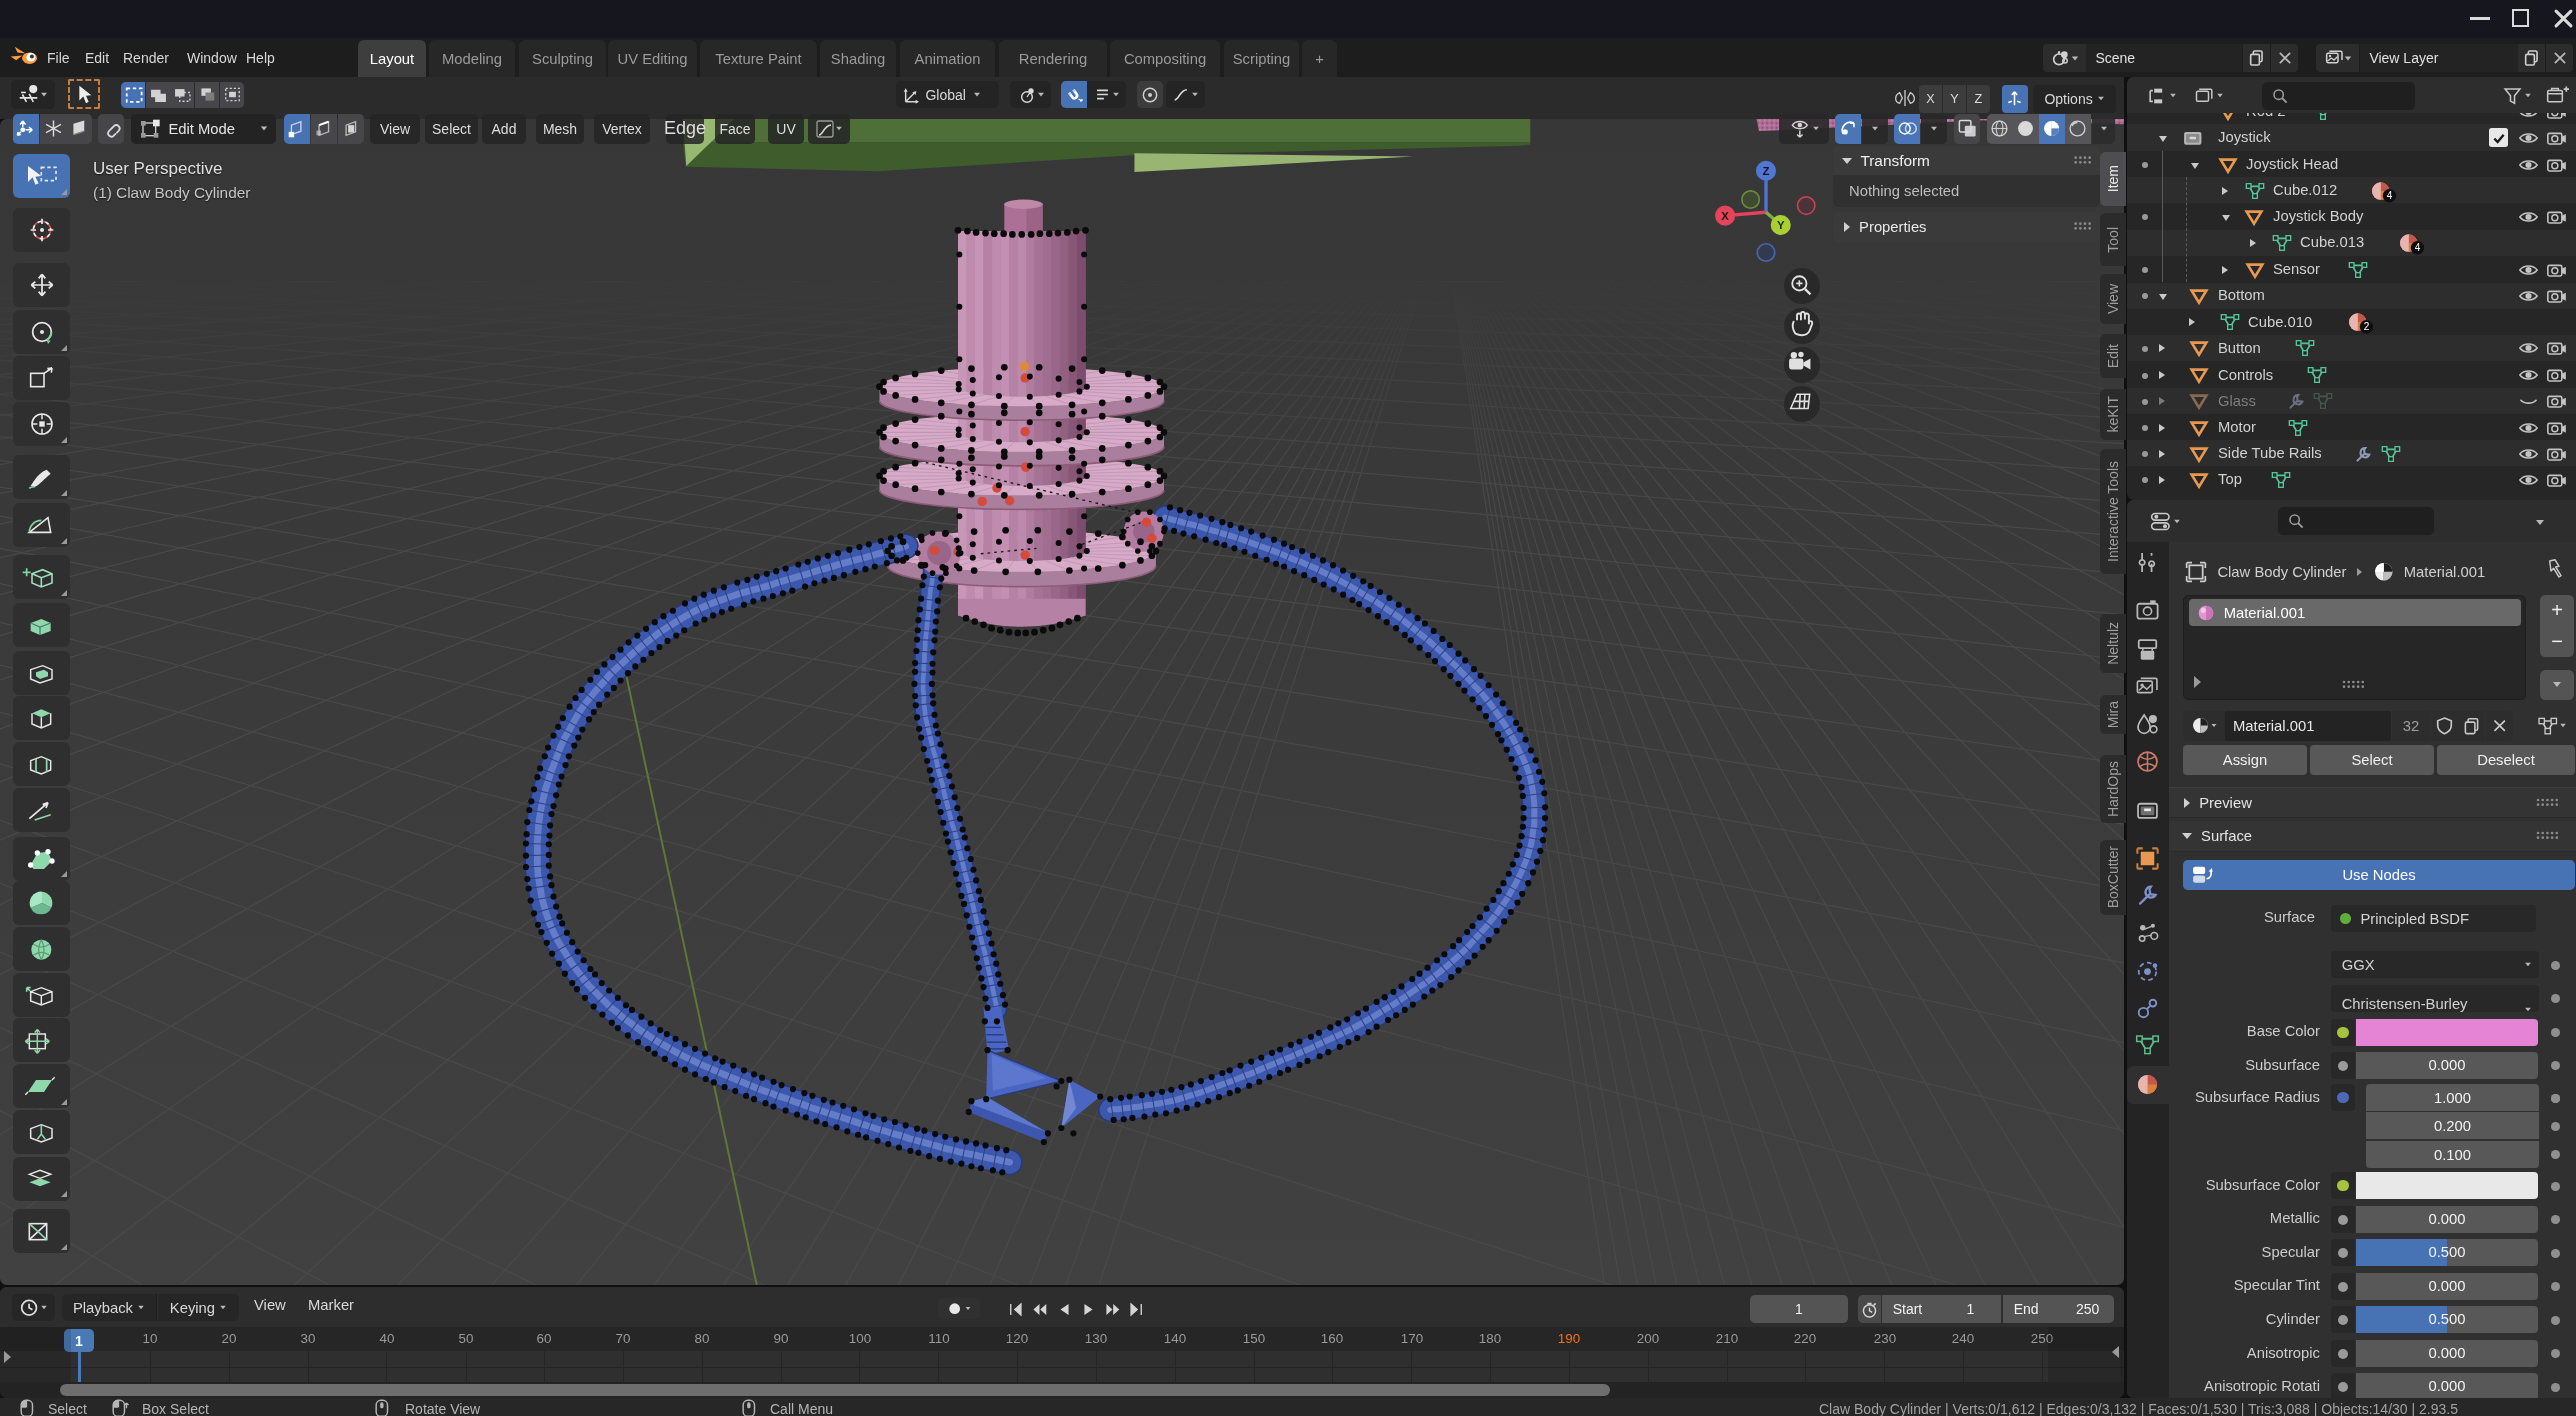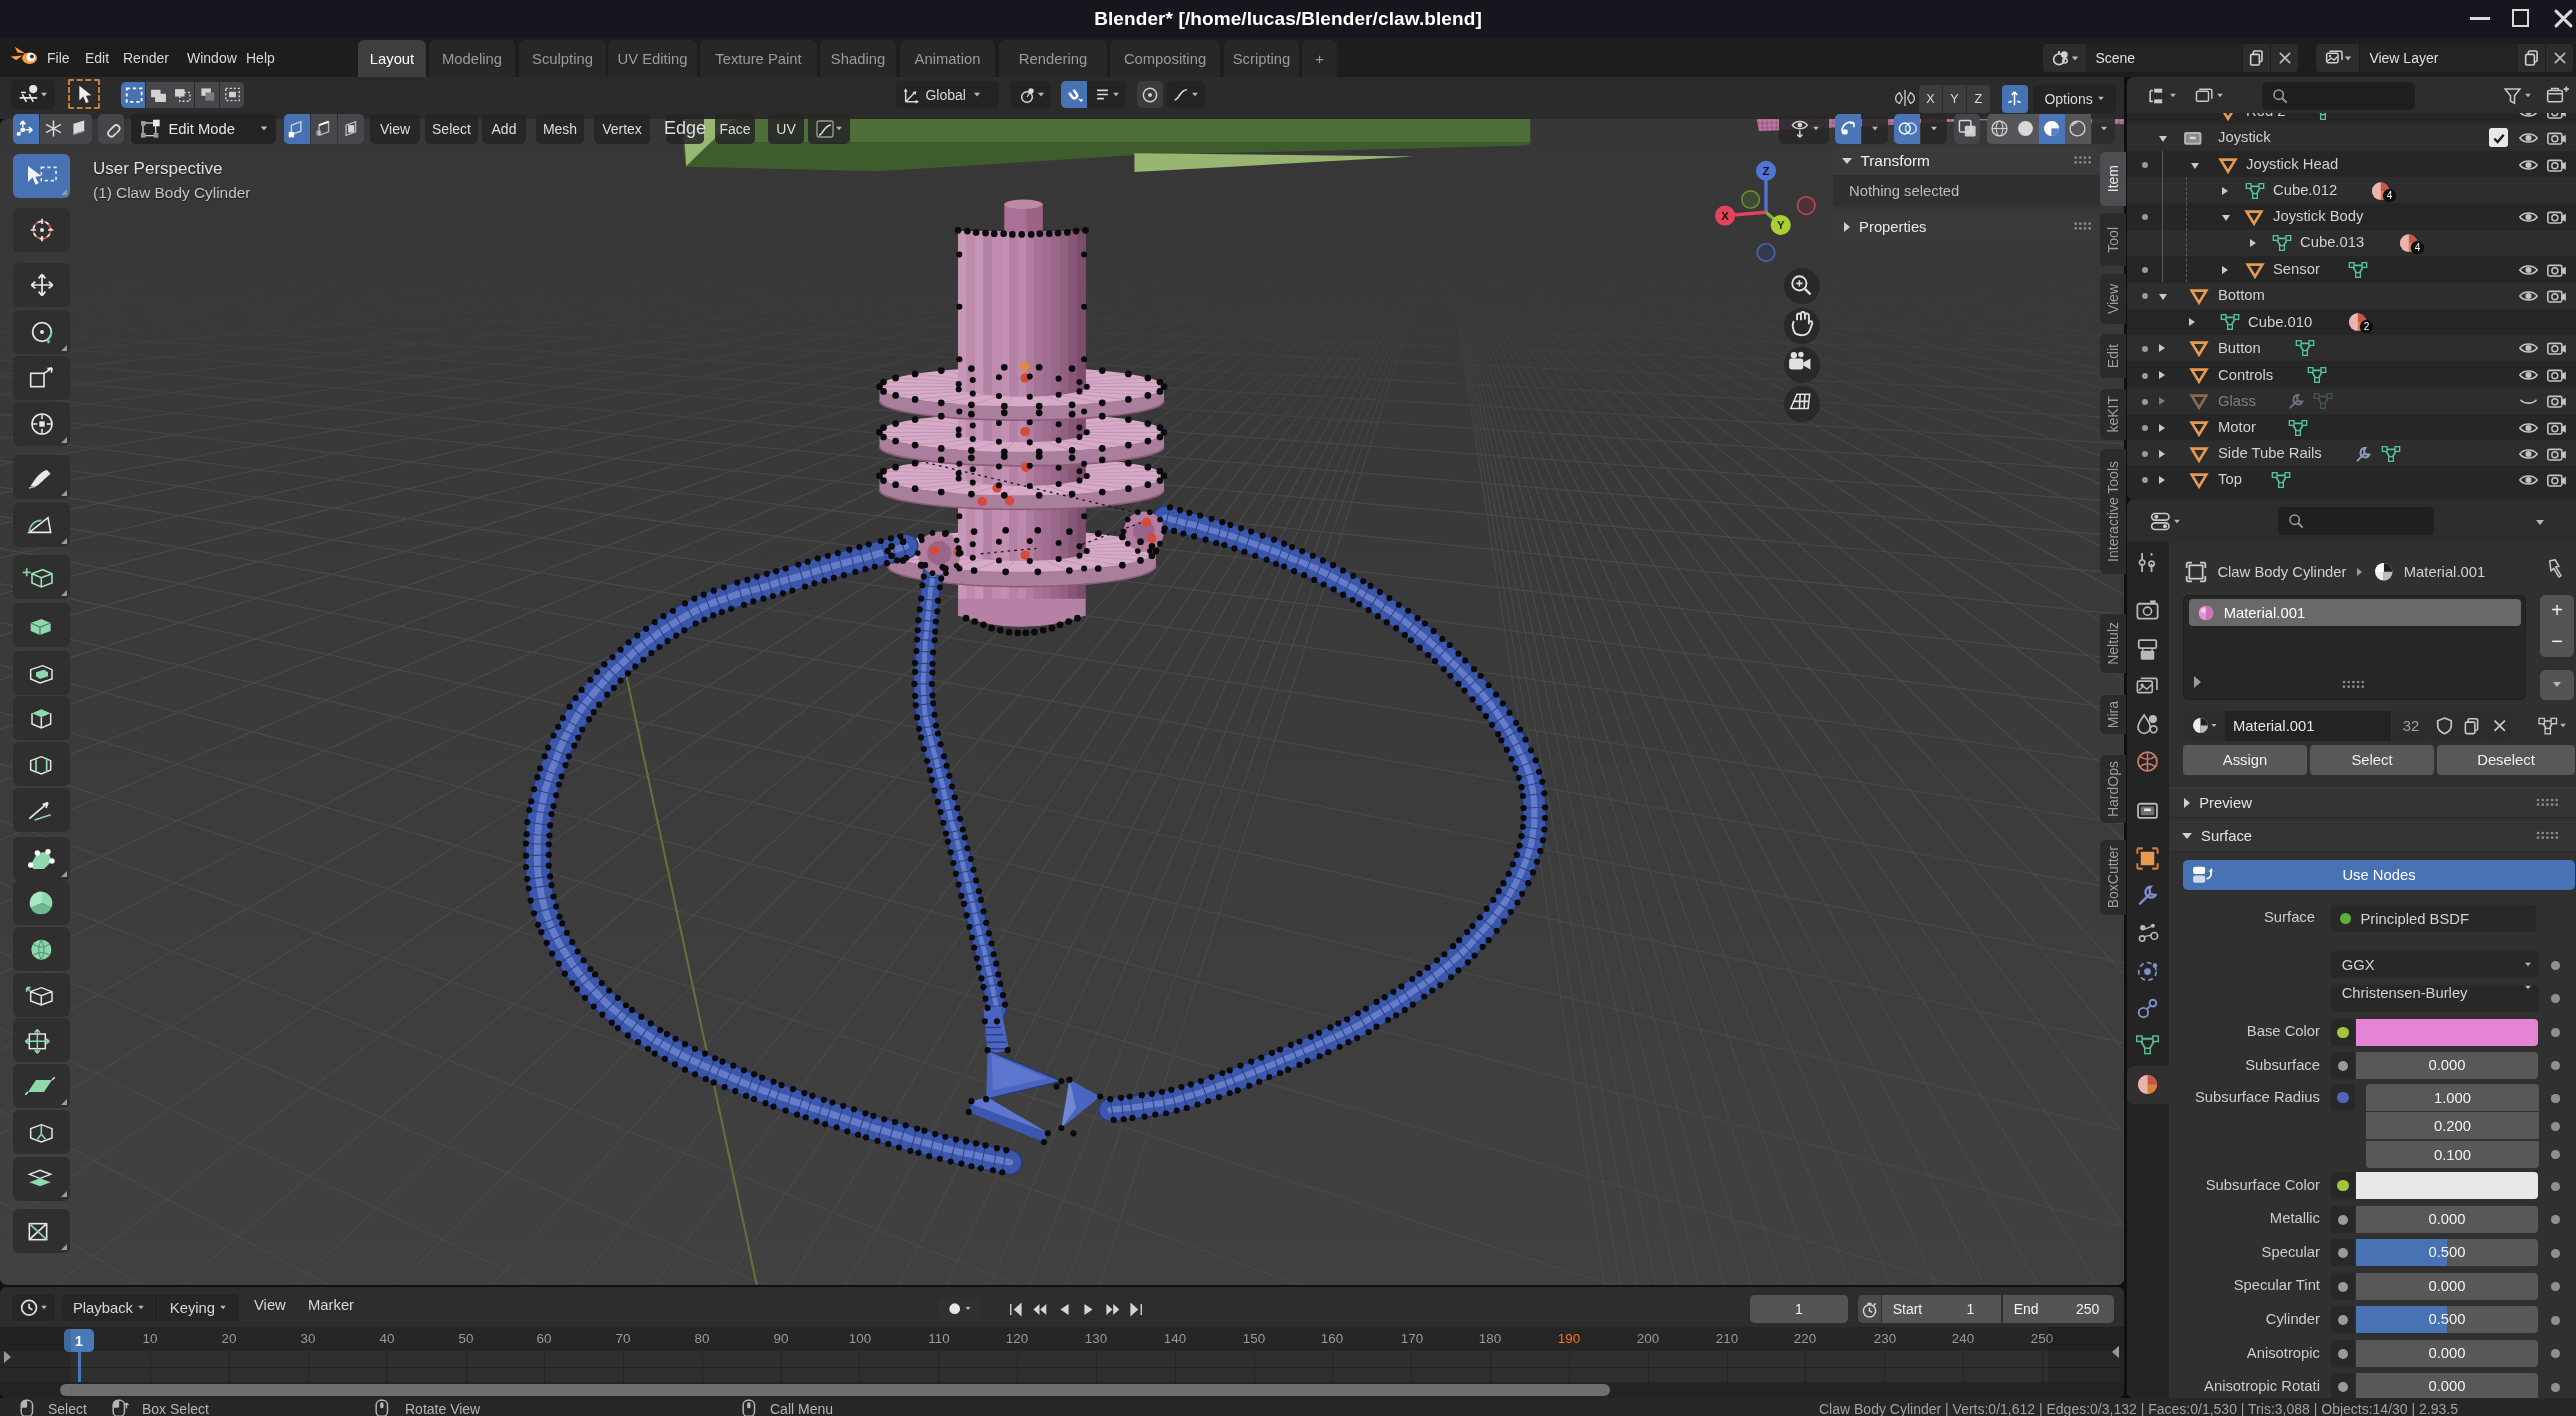--- a/index.html
+++ b/index.html
@@ -4,21 +4,20 @@
 html,body{width:2576px;height:1417px;overflow:hidden;background:#101010}
 body{font-family:"Liberation Sans",sans-serif;-webkit-font-smoothing:antialiased}
 .ab{position:absolute}
 .txt{color:#d4d4d4;font-size:13.4px;white-space:nowrap}
 .chev{display:inline-block;width:0;height:0;border-left:4.7px solid transparent;border-right:4.7px solid transparent;border-top:5.4px solid #b9b9b9}
 </style>
 
 </head><body>
 <div class="ab" style="width:2576px;height:1417px;background:#101010">
 <div class="ab" style="left:0;top:0;width:2576px;height:38px;background:#16171e"></div>
-<div class="ab" style="left:0;top:0;width:2576px;height:38px;display:flex;align-items:center;justify-content:center;color:#fff;font-size:19px;font-weight:bold;letter-spacing:0.1px">Blender* [/home/lucas/Blender/claw.blend]</div>
 <div class="ab" style="left:2470px;top:17.4px;width:20px;height:2.7px;background:#d9d9d9"></div>
 <div class="ab" style="left:2512px;top:9.4px;width:17.4px;height:17.4px;border:2.7px solid #d9d9d9"></div>
 <svg width="23" height="23" viewBox="0 0 34 34" style="position:absolute;left:2552px;top:7.4px">
       <path d="M6,6 L28,28 M28,6 L6,28" stroke="#d9d9d9" stroke-width="4.5" stroke-linecap="round"></path>
     </svg>
 <div class="ab" style="left:0;top:38px;width:2576px;height:39px;background:#1d1d1d"></div>
 <svg width="31" height="27" viewBox="0 0 46 40" style="position:absolute;left:8px;top:44px">
       <g>
 <path d="M21,21 a11,8.5 0 1 0 22,0 a11,8.5 0 1 0 -22,0" fill="#ff9c3c"></path>
 <circle cx="34" cy="19.5" r="6.5" fill="#fff"></circle>
@@ -2642,21 +2641,21 @@
           <rect x="3" y="4" width="18" height="11" rx="3" fill="#fff"></rect>
           <rect x="3" y="17" width="18" height="11" rx="3" fill="#fff" opacity=".75"></rect>
           <path d="M23,22 a8,8 0 0 0 6,-12" stroke="#fff" stroke-width="2.4" fill="none"></path>
           <path d="M31,6 l1,6 -6,-1 z" fill="#fff"></path>
         </svg></div>
 <div class="ab" style="left:0;top:409px;width:188px;text-align:right;color:#cdcdcd;font-size:14.8px">Surface</div>
 <div class="ab" style="left:204px;top:405px;width:205px;height:27px;background:#282828;border-radius:4px;display:flex;align-items:center;padding-left:9.4px;color:#d5d5d5;font-size:14.8px"><span style="width:10.7px;height:10.7px;border-radius:50%;background:#5fae3c;margin-right:9.4px"></span>Principled BSDF</div>
 <div class="ab" style="left:424px;top:461px;width:8.7px;height:8.7px;border-radius:50%;background:#8f8f8f"></div>
 <div class="ab" style="left:204px;top:451px;width:208px;height:27px;background:#282828;border-radius:4px;display:flex;align-items:center;padding-left:10.7px;color:#d2d2d2;font-size:14.8px">GGX<span class="chev" style="margin-left:auto;margin-right:6.7px;transform:scale(.72)"></span></div>
 <div class="ab" style="left:424px;top:494px;width:8.7px;height:8.7px;border-radius:50%;background:#8f8f8f"></div>
-<div class="ab" style="left:204px;top:485px;width:208px;height:27px;background:#282828;border-radius:4px;display:flex;align-items:flex-start;padding-left:10.7px;color:#d2d2d2;font-size:14.8px">Christensen-Burley<span class="chev" style="margin-left:auto;margin-right:6.7px;transform:scale(.72)"></span></div>
+<div class="ab" style="left:204px;top:485px;width:208px;height:27px;background:#282828;border-radius:4px;display:flex;align-items:flex-end;padding-left:10.7px;color:#d2d2d2;font-size:14.8px">Christensen-Burley<span class="chev" style="margin-left:auto;margin-right:6.7px;transform:scale(.72)"></span></div>
 <div class="ab" style="left:0;top:523px;width:193px;text-align:right;color:#cdcdcd;font-size:14.8px;white-space:nowrap">Base Color</div>
 <div class="ab" style="left:424px;top:528px;width:8.7px;height:8.7px;border-radius:50%;background:#8f8f8f"></div>
 <div class="ab" style="left:204px;top:519px;width:24px;height:27px;background:#282828;border-radius:4px 0 0 4px;display:flex;align-items:center;justify-content:center">
         <span style="width:11.4px;height:11.4px;border-radius:50%;background:#a5c43b"></span>
       </div>
 <div class="ab" style="left:229px;top:519px;width:182px;height:27px;background:#e584d5;border-radius:0 4px 4px 0"></div>
 <div class="ab" style="left:0;top:557px;width:193px;text-align:right;color:#cdcdcd;font-size:14.8px;white-space:nowrap">Subsurface</div>
 <div class="ab" style="left:424px;top:561px;width:8.7px;height:8.7px;border-radius:50%;background:#8f8f8f"></div>
 <div class="ab" style="left:204px;top:552px;width:24px;height:27px;background:#282828;border-radius:4px 0 0 4px;display:flex;align-items:center;justify-content:center">
         <span style="width:10px;height:10px;border-radius:50%;background:#9a9a9a"></span>

